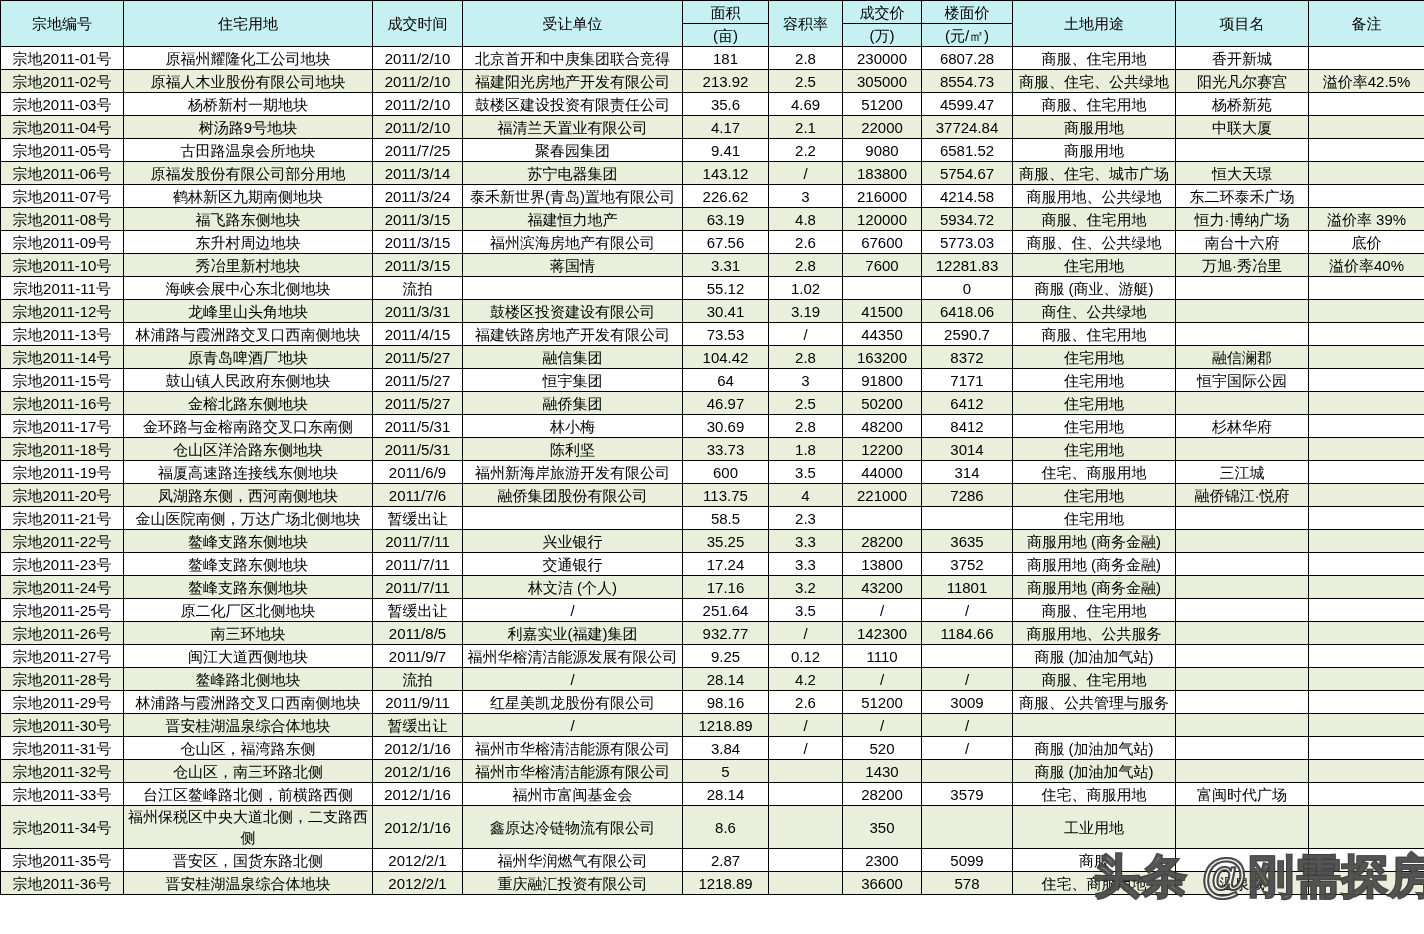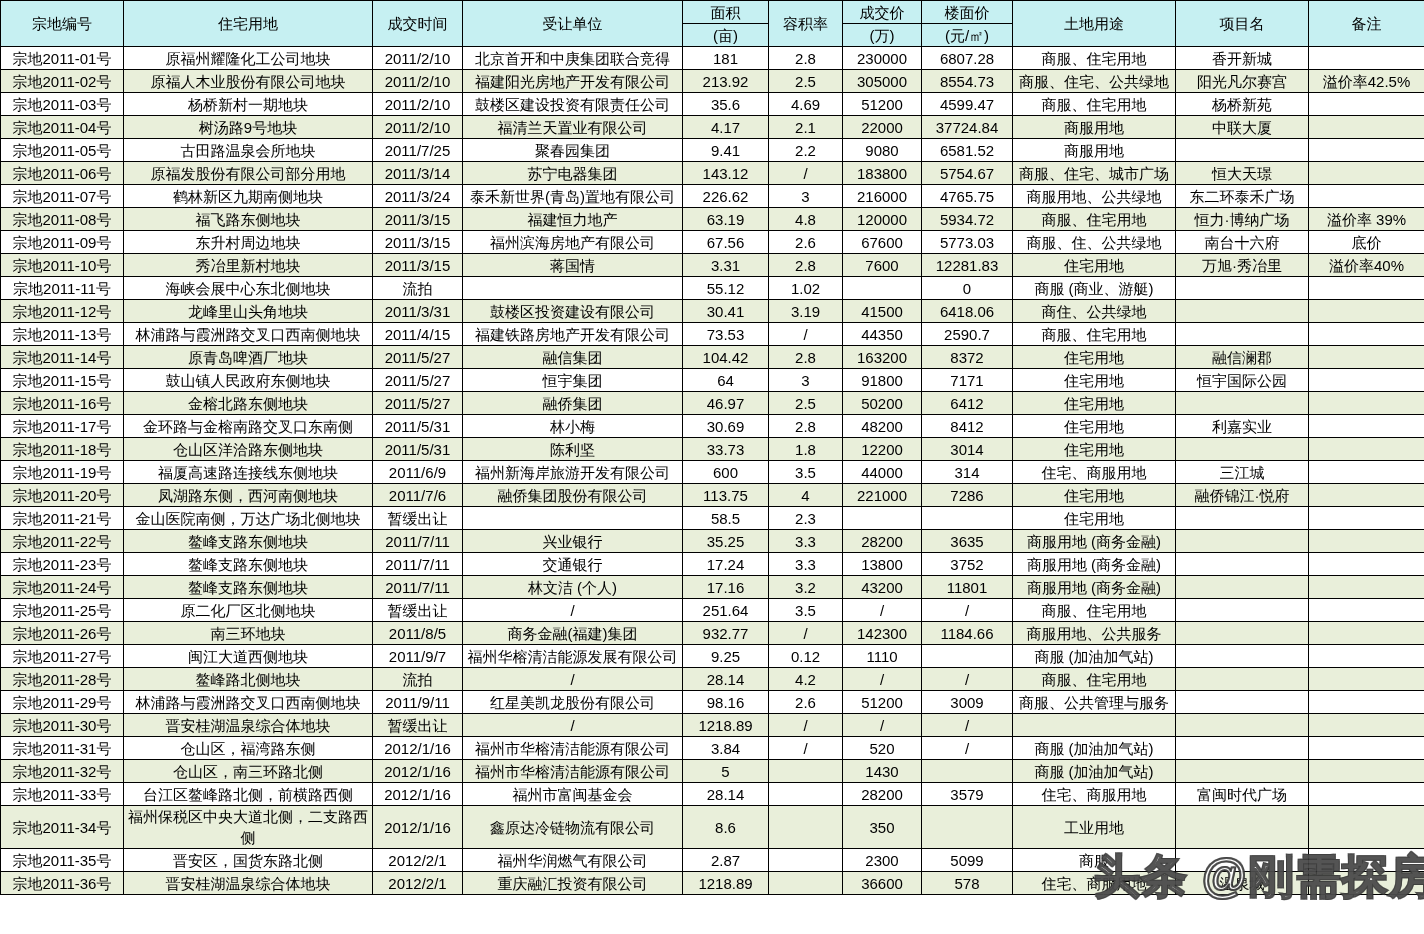--- a/index.html
+++ b/index.html
@@ -174,21 +174,21 @@
         <td></td>
       </tr>
       <tr>
         <td>宗地2011-07号</td>
         <td class="wrap">鹤林新区九期南侧地块</td>
         <td>2011/3/24</td>
         <td>泰禾新世界(青岛)置地有限公司</td>
         <td>226.62</td>
         <td>3</td>
         <td>216000</td>
-        <td>4765.75</td>
+        <td>4214.58</td>
         <td>商服用地、公共绿地</td>
         <td>东二环泰禾广场</td>
         <td></td>
       </tr>
       <tr class="alt">
         <td>宗地2011-08号</td>
         <td class="wrap">福飞路东侧地块</td>
         <td>2011/3/15</td>
         <td>福建恒力地产</td>
         <td>63.19</td>
@@ -306,21 +306,21 @@
       <tr>
         <td>宗地2011-17号</td>
         <td class="wrap">金环路与金榕南路交叉口东南侧</td>
         <td>2011/5/31</td>
         <td>林小梅</td>
         <td>30.69</td>
         <td>2.8</td>
         <td>48200</td>
         <td>8412</td>
         <td>住宅用地</td>
-        <td>利嘉实业</td>
+        <td>杉林华府</td>
         <td></td>
       </tr>
       <tr class="alt">
         <td>宗地2011-18号</td>
         <td class="wrap">仓山区洋洽路东侧地块</td>
         <td>2011/5/31</td>
         <td>陈利坚</td>
         <td>33.73</td>
         <td>1.8</td>
         <td>12200</td>
@@ -417,21 +417,21 @@
         <td>/</td>
         <td>/</td>
         <td>商服、住宅用地</td>
         <td></td>
         <td></td>
       </tr>
       <tr class="alt">
         <td>宗地2011-26号</td>
         <td class="wrap">南三环地块</td>
         <td>2011/8/5</td>
-        <td>商务金融(福建)集团</td>
+        <td>利嘉实业(福建)集团</td>
         <td>932.77</td>
         <td>/</td>
         <td>142300</td>
         <td>1184.66</td>
         <td>商服用地、公共服务</td>
         <td></td>
         <td></td>
       </tr>
       <tr>
         <td>宗地2011-27号</td>

